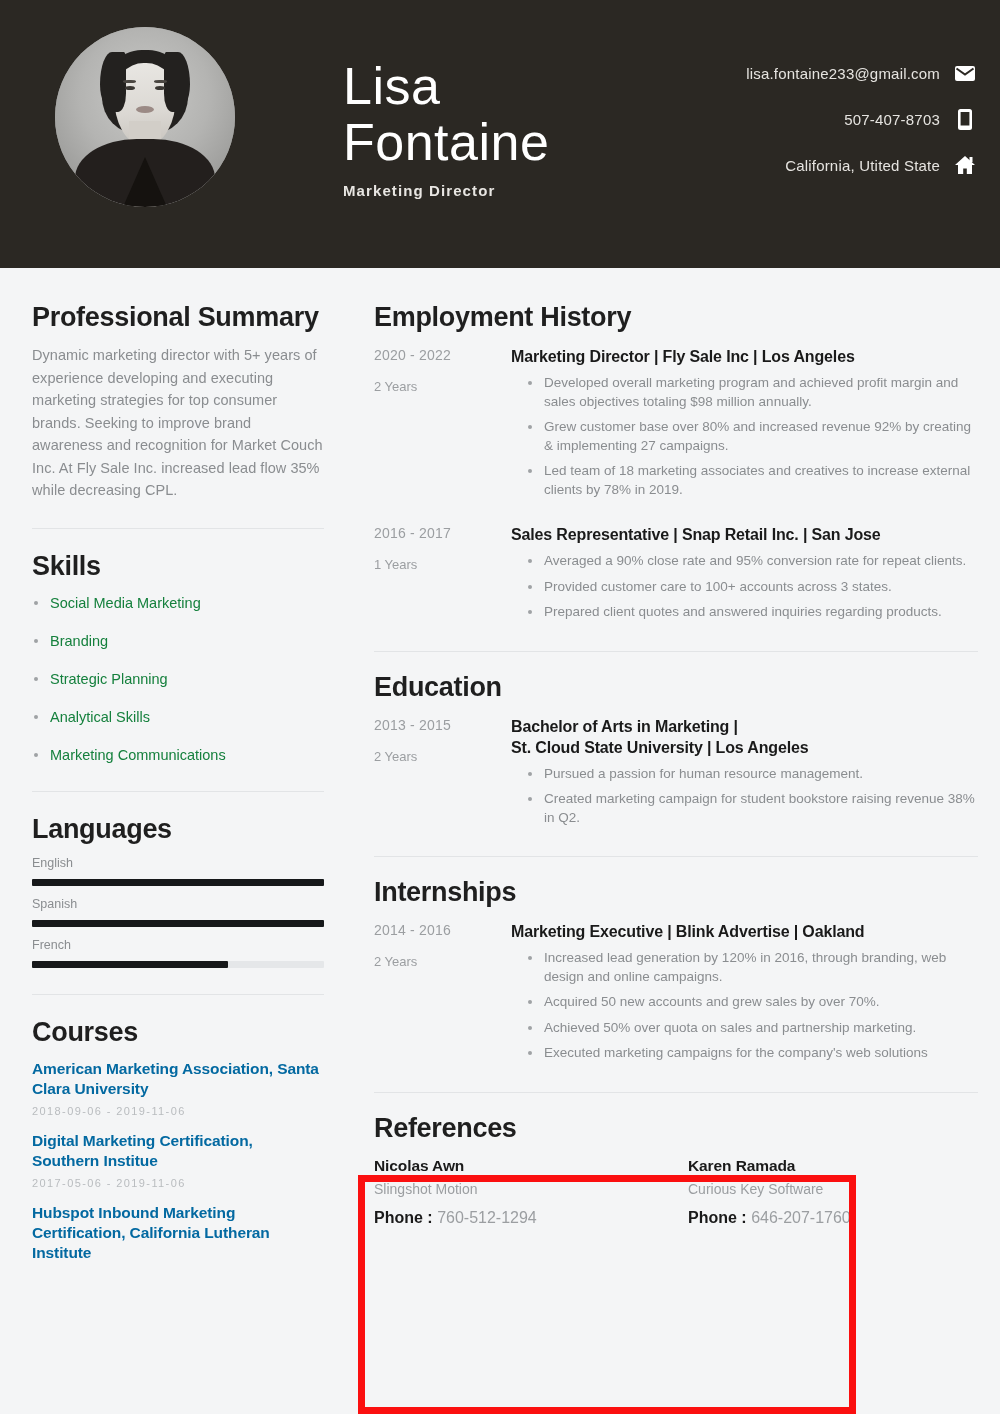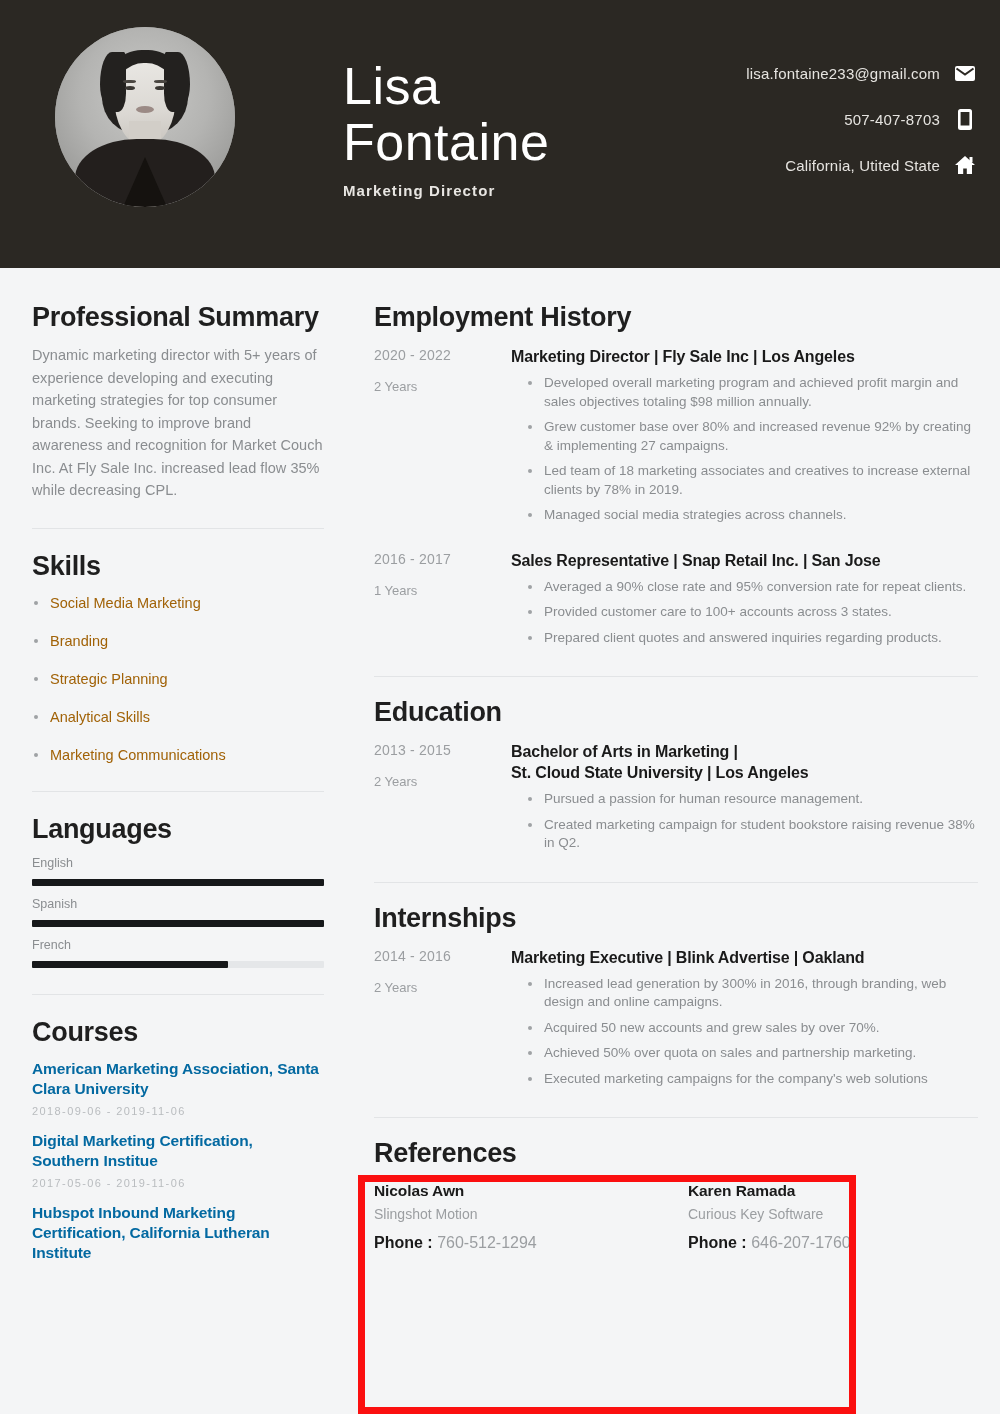--- a/index.html
+++ b/index.html
@@ -141,21 +141,21 @@
   .summary-text {
     font-size: 14.5px; line-height: 22.5px; color: #8a8d90;
     letter-spacing: 0.05px;
   }
   .divider { height: 1px; background: #e2e4e6; margin: 26px 0 22px 0; }
   .divider-r { height: 1px; background: #e2e4e6; margin: 22px 0 20px 0; }
 
   ul.skills { list-style: none; margin-top: 4px; }
   ul.skills li {
     position: relative; padding-left: 18px;
-    font-size: 14.5px; line-height: 20px; color: #a16207;
+    font-size: 14.5px; line-height: 20px; color: #15803d;
     margin-bottom: 18px;
   }
   ul.skills li:before {
     content: ""; position: absolute; left: 2px; top: 8px;
     width: 4px; height: 4px; border-radius: 50%; background: #9fa2a5;
   }
 
   .lang-item { margin-bottom: 11px; }
   .lang-name { font-size: 12.5px; color: #8a8d90; margin-bottom: 9px; }
   .lang-track { height: 7px; background: #e5e7e9; border-radius: 1px; }
@@ -357,21 +357,20 @@
           <div class="entry-dates">
             <div class="entry-range">2020 - 2022</div>
             <div class="entry-dur">2 Years</div>
           </div>
           <div class="entry-main">
             <div class="entry-title">Marketing Director | Fly Sale Inc | Los Angeles</div>
             <ul class="bullets">
               <li><span>Developed overall marketing program and achieved profit margin and sales objectives totaling $98 million annually.</span></li>
               <li><span>Grew customer base over 80% and increased revenue 92% by creating &amp; implementing 27 campaigns.</span></li>
               <li><span>Led team of 18 marketing associates and creatives to increase external clients by 78% in 2019.</span></li>
-              <li><span>Managed social media strategies across channels.</span></li>
             </ul>
           </div>
         </div>
 
         <div class="entry">
           <div class="entry-dates">
             <div class="entry-range">2016 - 2017</div>
             <div class="entry-dur">1 Years</div>
           </div>
           <div class="entry-main">
@@ -412,21 +411,21 @@
         <h2 class="sect">Internships</h2>
 
         <div class="entry">
           <div class="entry-dates">
             <div class="entry-range">2014 - 2016</div>
             <div class="entry-dur">2 Years</div>
           </div>
           <div class="entry-main">
             <div class="entry-title">Marketing Executive | Blink Advertise | Oakland</div>
             <ul class="bullets">
-              <li><span>Increased lead generation by 300% in 2016, through branding, web design and online campaigns.</span></li>
+              <li><span>Increased lead generation by 120% in 2016, through branding, web design and online campaigns.</span></li>
               <li><span>Acquired 50 new accounts and grew sales by over 70%.</span></li>
               <li><span>Achieved 50% over quota on sales and partnership marketing.</span></li>
               <li><span>Executed marketing campaigns for the company's web solutions</span></li>
             </ul>
           </div>
         </div>
       </section>
 
       <div class="divider-r"></div>
 

